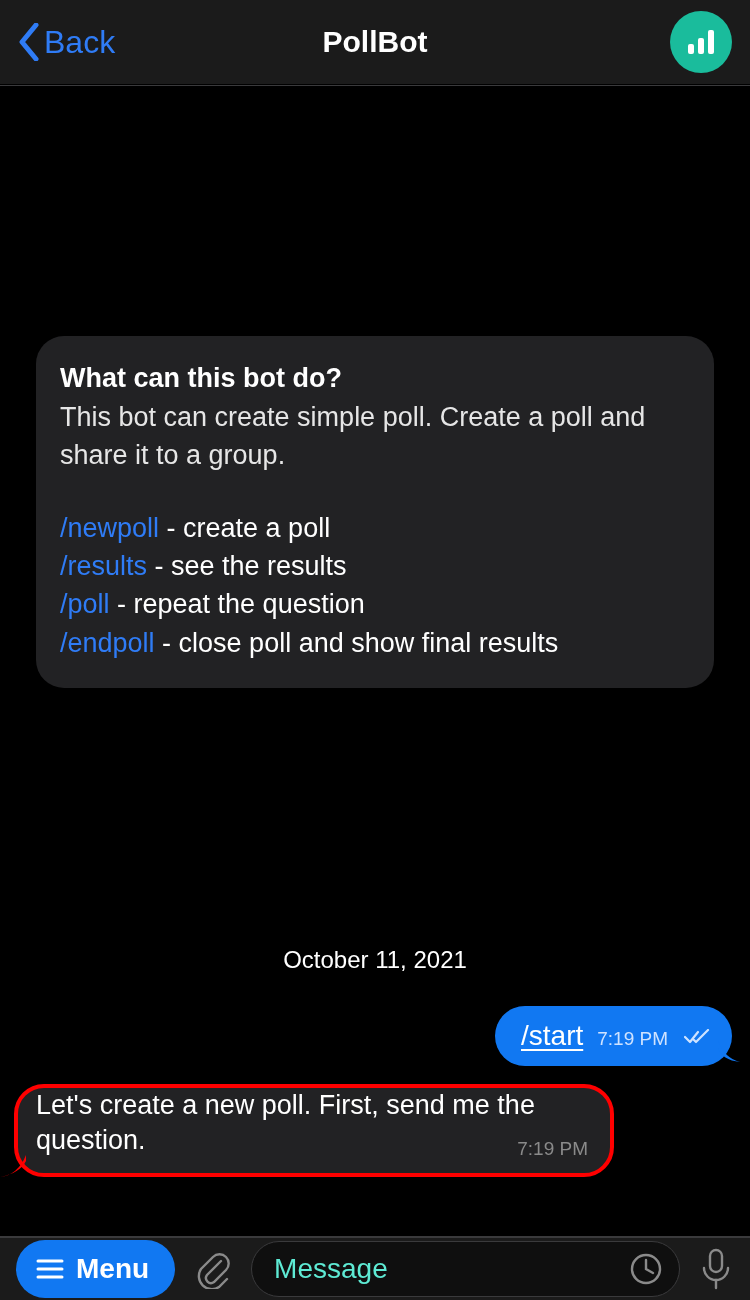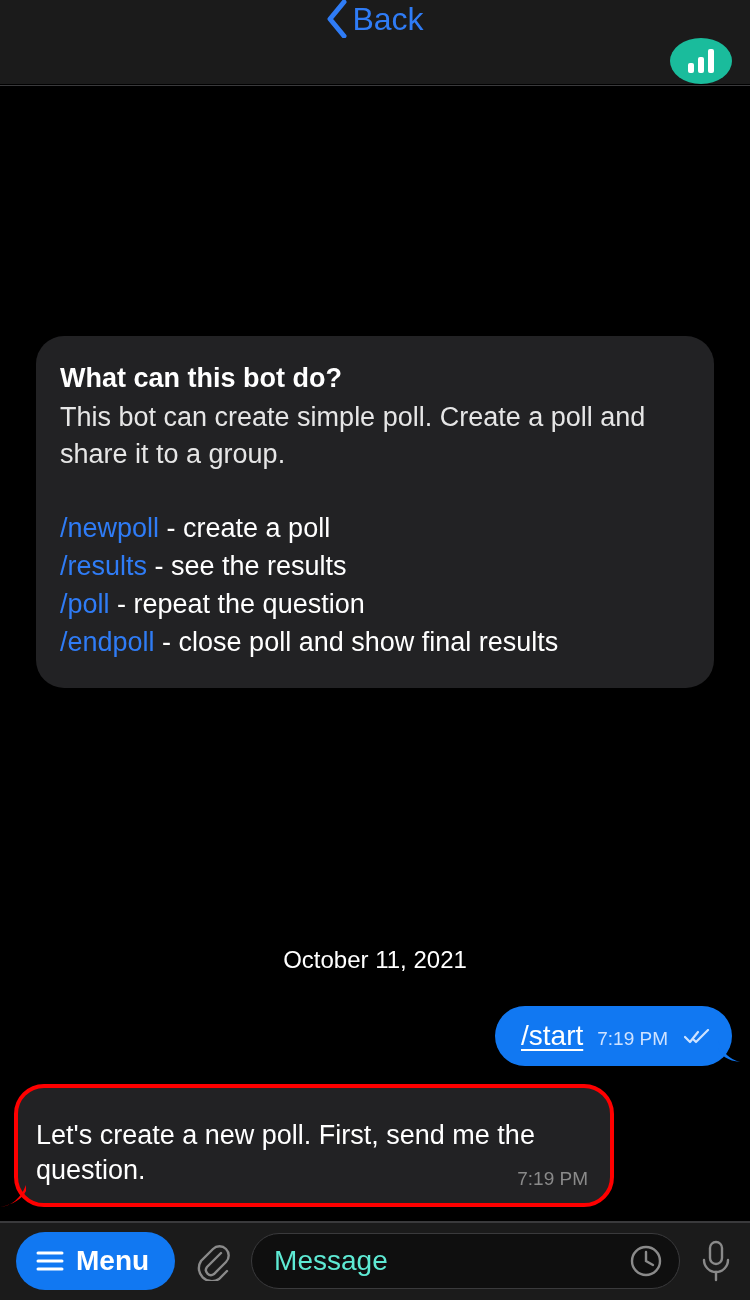--- a/index.html
+++ b/index.html
@@ -1,20 +1,20 @@
 <!DOCTYPE html>
 <html><head>
 <meta charset="utf-8">
 <style>
   * { margin: 0; padding: 0; box-sizing: border-box; }
   html, body { width: 750px; height: 1300px; background: #000; font-family: -apple-system, "SF Pro", "Helvetica Neue", Arial, sans-serif; color: #fff; overflow: hidden; }
   .app { display: flex; flex-direction: column; height: 100%; }
 
   
-  .header { height: 85px; background: #1b1b1b; border-bottom: 1px solid #000; display: flex; align-items: center; padding: 0 18px; position: relative; flex-direction: column; }
+  .header { height: 85px; background: #1b1b1b; border-bottom: 1px solid #000; display: flex; align-items: center; padding: 0 18px; position: relative; }
   .back { display: flex; align-items: center; color: #2f7cf6; font-size: 32px; gap: 4px; cursor: pointer; }
   .back svg { width: 22px; height: 38px; }
   .title-wrap { position: absolute; left: 0; right: 0; text-align: center; pointer-events: none; }
   .title { color: #fff; font-size: 30px; font-weight: 700; line-height: 1; }
   .subtitle { color: #8a8a8a; font-size: 24px; margin-top: 2px; }
   .avatar { margin-left: auto; width: 62px; height: 62px; border-radius: 50%; background: #1abc9c; display: flex; align-items: center; justify-content: center; }
   .avatar svg { width: 32px; height: 32px; }
 
   .thin-line { height: 1px; background: #3a3a3c; }
 
@@ -40,27 +40,27 @@
   .bubble-out .msg-link { color: #fff; font-size: 28px; text-decoration: underline; text-underline-offset: 4px; }
   .bubble-out .time { color: #cfe3ff; font-size: 19px; }
   .ticks { display: inline-flex; align-items: center; margin-left: 2px; }
   .ticks svg { width: 26px; height: 16px; }
   .out-tail { position: absolute; right: -8px; bottom: 4px; width: 22px; height: 22px; }
   .out-tail svg path { fill: #1178f2; }
 
   
   .row-in { display: flex; justify-content: flex-start; margin-bottom: 8px; padding-left: 0; }
   .bubble-in-wrap { position: relative; }
-  .bubble-in { background: #222224; border: 4px solid #ff0000; border-radius: 30px; padding: 30px 24px 14px 18px; max-width: 600px; font-size: 27px; color: #fff; position: relative; line-height: 1.32; }
+  .bubble-in { background: #222224; border: 4px solid #ff0000; border-radius: 30px; padding: 0 24px 14px 18px; max-width: 600px; font-size: 27px; color: #fff; position: relative; line-height: 1.32; }
   .bubble-in .time { color: #8a8a8a; font-size: 19px; position: absolute; right: 22px; bottom: 12px; }
   .in-tail { position: absolute; left: -14px; bottom: 0px; width: 26px; height: 26px; }
   .in-tail svg path { fill: #ff0000; }
 
   
-  .input-bar { height: 84px; background: #1b1b1b; border-top: 2px solid #3a3a3c; display: flex; align-items: center; gap: 18px; padding: 0 16px; margin-top: 6px; }
+  .input-bar { height: 64px; background: #1b1b1b; border-top: 2px solid #3a3a3c; display: flex; align-items: center; gap: 18px; padding: 0 16px; margin-top: 6px; }
   .menu-btn { background: #1178f2; color: #fff; border-radius: 40px; height: 58px; padding: 0 26px 0 20px; display: flex; align-items: center; gap: 12px; font-size: 28px; font-weight: 600; cursor: pointer; }
   .menu-btn svg { width: 28px; height: 22px; }
   .attach, .timer, .mic { color: #8a8a8a; display: flex; align-items: center; justify-content: center; cursor: pointer; }
   .attach svg { width: 40px; height: 40px; stroke: #8a8a8a; }
   .msg-input { flex: 1; background: #0f0f0f; border: 1px solid #3a3a3c; border-radius: 40px; height: 56px; display: flex; align-items: center; padding: 0 16px 0 22px; color: #8a8a8a; font-size: 28px; justify-content: space-between; }
   .msg-input .placeholder { color: #5eead4; }
   .timer svg { width: 34px; height: 34px; }
   .mic svg { width: 36px; height: 42px; }
 </style>
 </head>
@@ -69,20 +69,21 @@
 <div class="app">
 
   <div class="header">
     <div class="back">
       <svg viewBox="0 0 22 38">
           <path d="M18 2 L4 19 L18 36" stroke="#2f7cf6" stroke-width="5" fill="none" stroke-linecap="round" stroke-linejoin="round"></path>
         </svg>
       <span>Back</span>
     </div>
     <div class="title-wrap">
+      <div class="title">PollBot</div>
     </div>
     <div class="avatar">
       <svg viewBox="0 0 32 32">
         <rect x="3" y="18" width="6" height="10" rx="2" fill="#fff"></rect>
         <rect x="13" y="12" width="6" height="16" rx="2" fill="#fff"></rect>
         <rect x="23" y="4" width="6" height="24" rx="2" fill="#fff"></rect>
       </svg>
     </div>
   </div>
   <div class="thin-line"></div>

